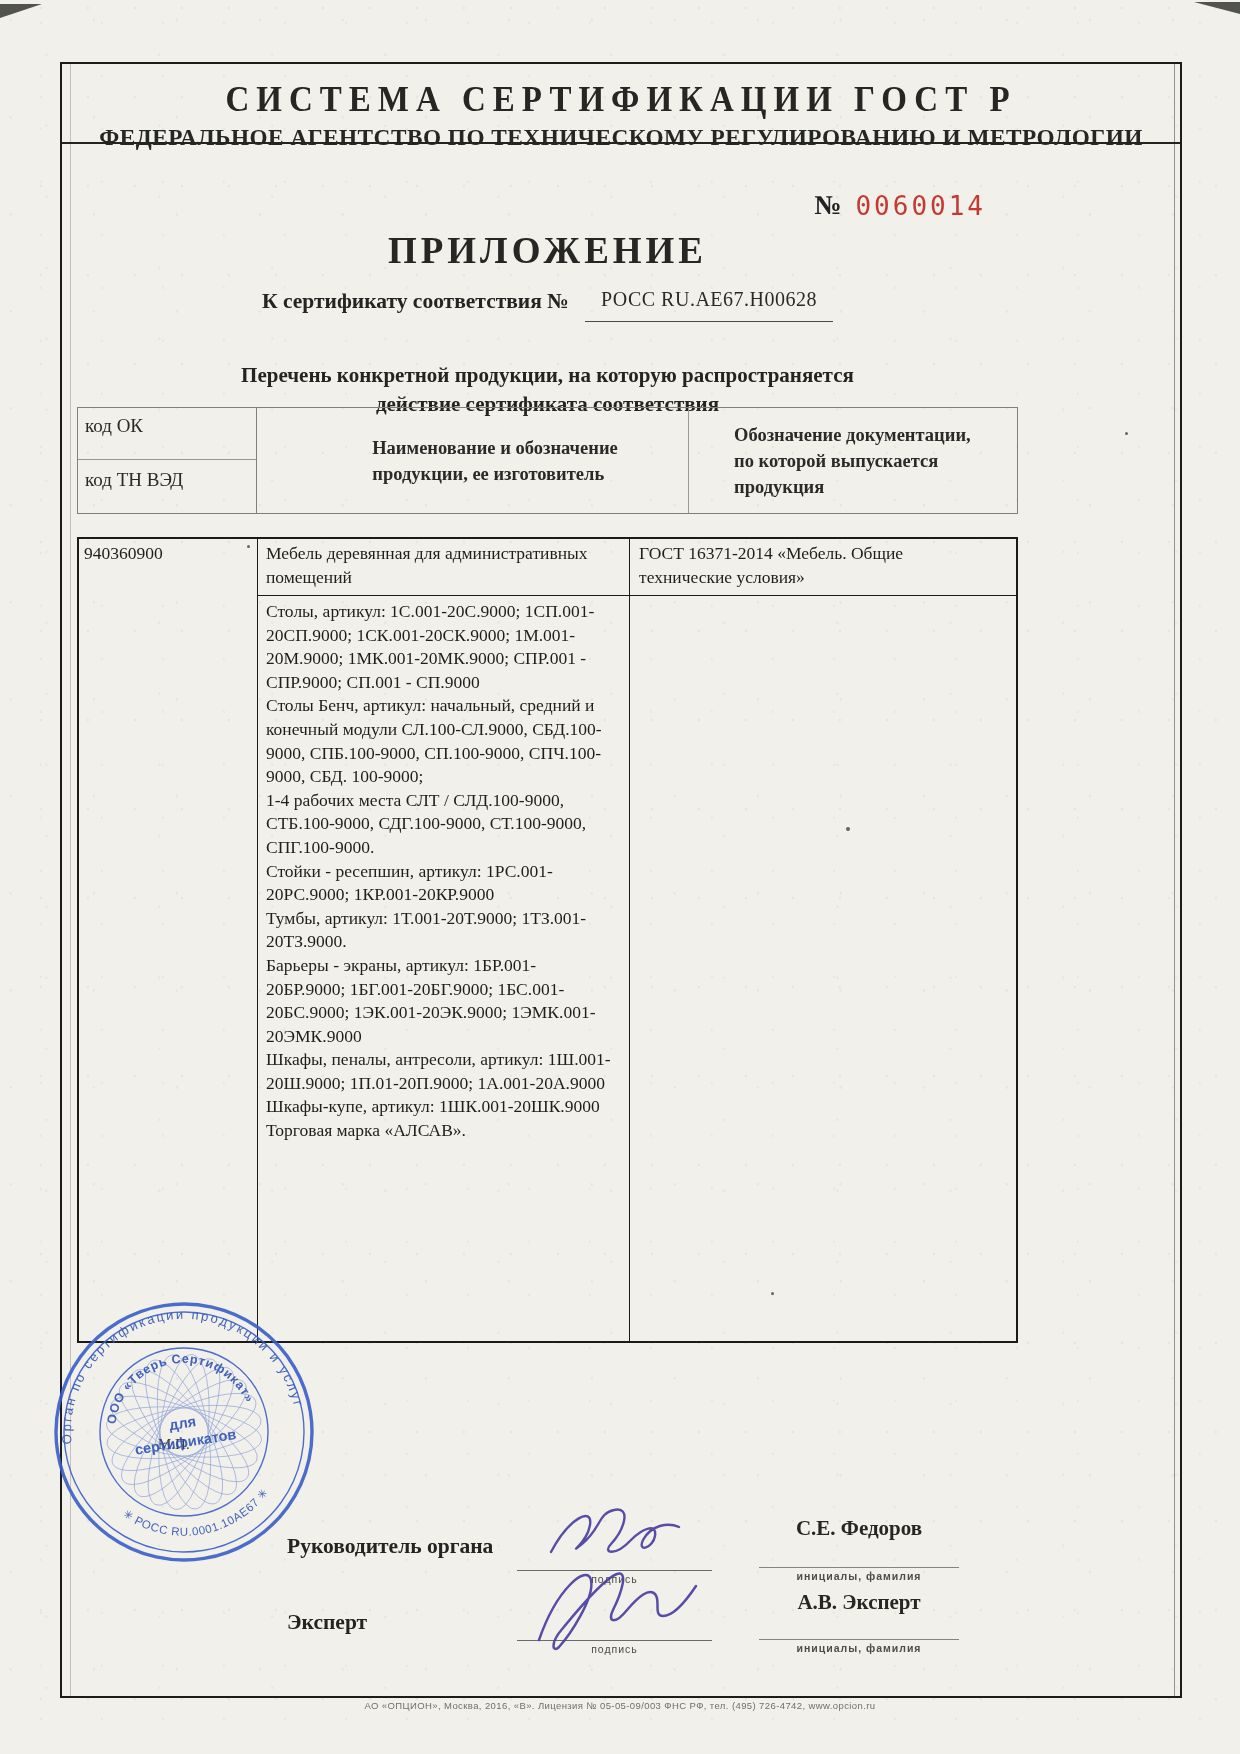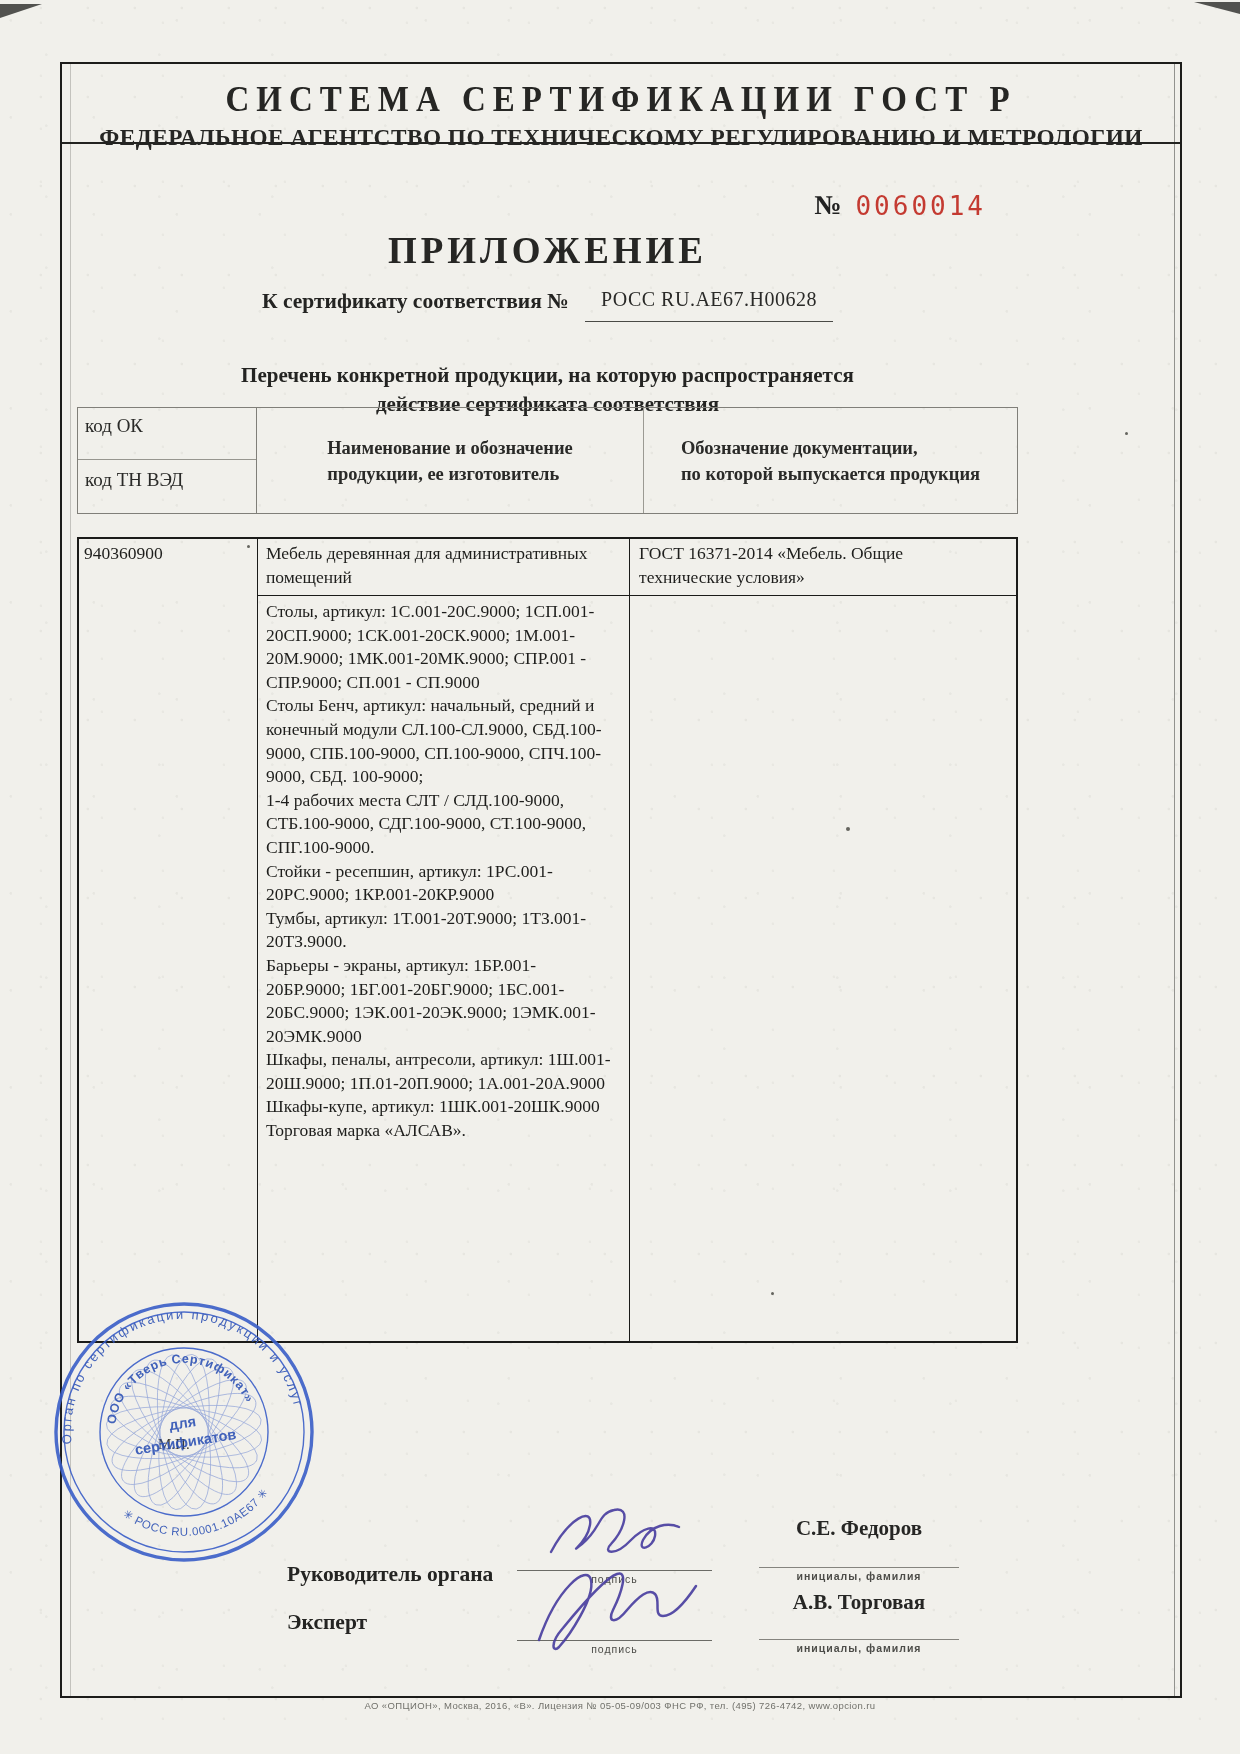--- a/index.html
+++ b/index.html
@@ -64,21 +64,21 @@
   }
 
   .purpose{
     position:absolute;left:15px;top:274px;width:941px;text-align:center;
     font-size:21px;font-weight:bold;line-height:29px;color:#242422;white-space:pre-line;margin-top:23px;
   }
 
   
   .htable{
     position:absolute;left:15px;top:343px;width:941px;height:107px;box-sizing:border-box;
-    border:1.5px solid #807f79;display:grid;grid-template-columns:179px 387px 1fr;
+    border:1.5px solid #807f79;display:grid;grid-template-columns:179px 387px 1fr;gap:45px;
   }
   .ht-c1{border-right:1.5px solid #807f79;display:flex;flex-direction:column;font-size:19px;color:#2a2a28;}
   .ht-c1 .top{flex:1;padding:7px 0 0 7px;border-bottom:1px solid #97968f;}
   .ht-c1 .bot{flex:1;padding:9px 0 0 7px;}
   .ht-mid{border-right:1.5px solid #9b9a93;}
   .ht-mid,.ht-right{
     display:flex;align-items:center;justify-content:center;text-align:left;
     font-size:18.5px;font-weight:bold;line-height:26px;color:#2a2a28;white-space:pre-line;
   }
 
@@ -226,21 +226,21 @@
         <textPath href="#tpBottom" startOffset="50%" text-anchor="middle">✳ РОСС RU.0001.10АЕ67 ✳</textPath>
       </text>
       <text font-size="12.5" letter-spacing="0.8" font-weight="bold">
         <textPath href="#tpInner" startOffset="50%" text-anchor="middle">ООО «Тверь Сертификат»</textPath>
       </text>
       <text x="0" y="-4" font-size="14.5" font-weight="bold" text-anchor="middle">для</text>
       <text x="0" y="15" font-size="14.5" font-weight="bold" text-anchor="middle">сертификатов</text>
     </g>
   </svg>
 
-  <div class="sig-label" style="top:1470px;margin-top:28px;">Руководитель органа</div>
+  <div class="sig-label" style="top:1470px;">Руководитель органа</div>
   <div class="sig-zone z1" style="top:1446px;">
     <div class="sig-line">
       <svg class="sig-ink" style="left:22px;bottom:-8px;" width="150" height="78" viewBox="0 0 150 78">
         <path d="M 12 52 C 30 18, 54 6, 51 25 C 48 43, 27 56, 43 44 C 62 29, 59 13, 75 10 C 93 6, 85 30, 72 44 C 63 53, 76 57, 92 40 C 104 28, 118 23, 116 36 C 114 48, 98 53, 104 40 C 112 25, 129 22, 140 27" fill="none" stroke="#4a3fa0" stroke-width="2.4" stroke-linecap="round" opacity=".92"></path>
       </svg>
     </div>
     <div class="caption">подпись</div>
   </div>
   <div class="name-zone n1" style="top:1452px;">
     <div class="nm">С.Е. Федоров</div>
@@ -251,21 +251,21 @@
   <div class="sig-label" style="top:1546px;">Эксперт</div>
   <div class="sig-zone z2" style="top:1500px;">
     <div class="sig-line">
       <svg class="sig-ink" style="left:12px;bottom:-14px;" width="178" height="96" viewBox="0 0 178 96">
         <path d="M 10 82 C 28 30, 58 6, 62 22 C 66 40, 40 78, 30 89 C 24 95, 20 86, 34 70 C 52 48, 76 20, 88 16 C 100 12, 92 36, 84 52 C 78 64, 86 67, 98 52 C 110 38, 120 30, 126 36 C 132 42, 124 58, 134 58 C 146 58, 159 40, 167 28" fill="none" stroke="#4a3fa0" stroke-width="2.5" stroke-linecap="round" opacity=".92"></path>
       </svg>
     </div>
     <div class="caption">подпись</div>
   </div>
   <div class="name-zone n2" style="top:1526px;">
-    <div class="nm">А.В. Торговая</div>
+    <div class="nm">А.В. Эксперт</div>
     <div class="nline"></div>
     <div class="caption">инициалы, фамилия</div>
   </div>
 
 </div>
 
 <div class="footer-line">АО «ОПЦИОН», Москва, 2016, «В».  Лицензия № 05-05-09/003 ФНС РФ, тел. (495) 726-4742, www.opcion.ru</div>
 
 <div class="dot" style="left:846px;top:827px;width:4px;height:4px;"></div>
 <div class="dot" style="left:1125px;top:432px;width:3px;height:3px;"></div>

